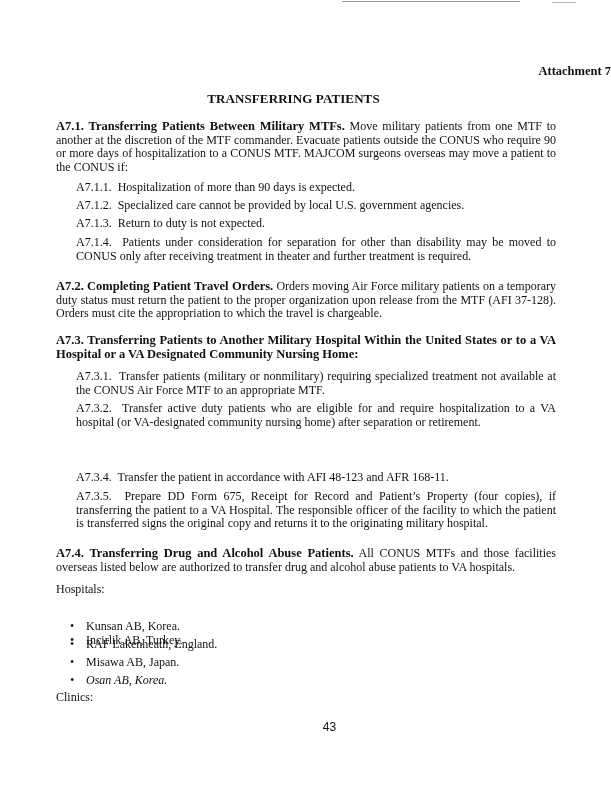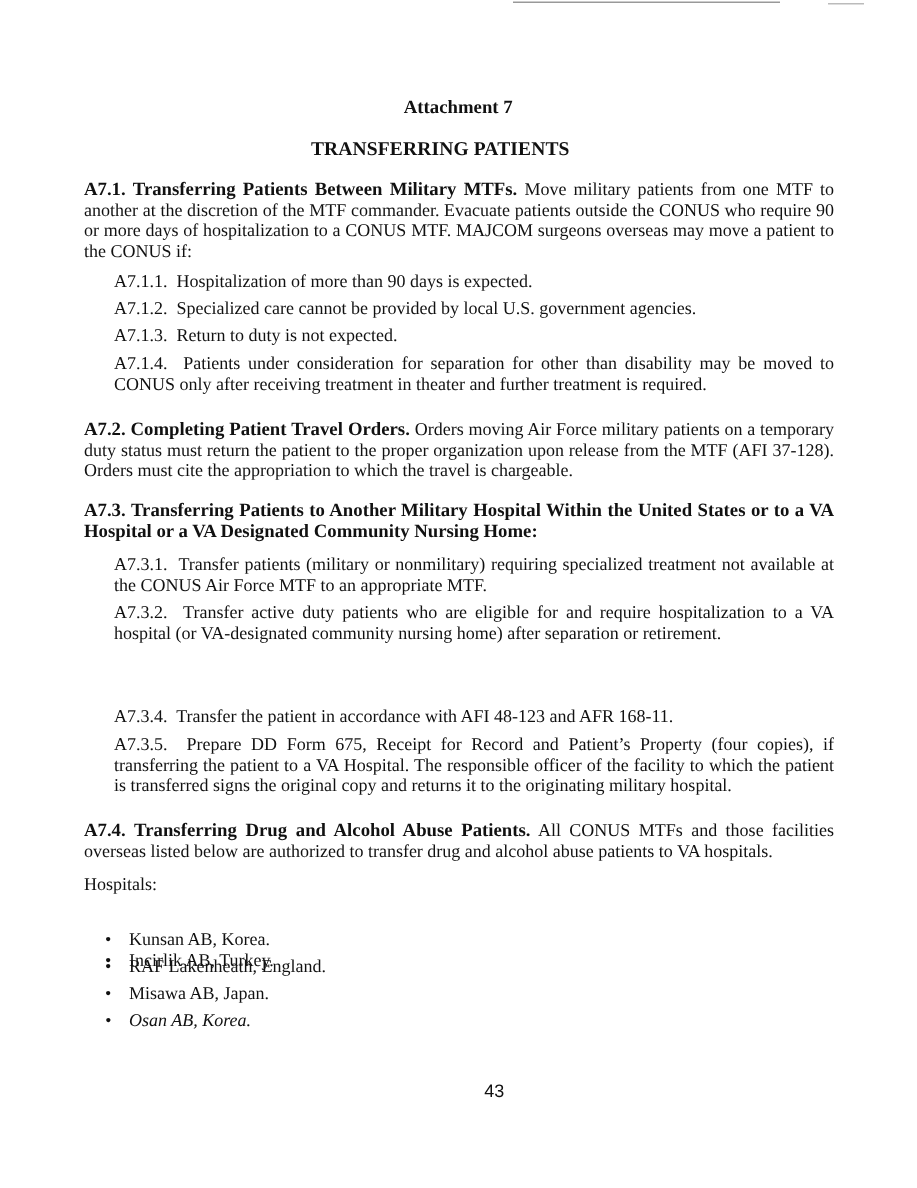--- a/index.html
+++ b/index.html
@@ -13,21 +13,21 @@
     background: #999999;
   }
   .topmark {
     position: absolute; top: 2px; left: 552px; width: 24px; height: 1px;
     background: #bbbbbb;
   }
   .page {
     position: absolute; top: 0; left: 0; width: 611px; height: 792px;
   }
   .attach {
-    position: absolute; top: 64px; left: 0; width: 611px; text-align: center;
+    position: absolute; top: 64px; left: 0; width: 611px; text-align: right;
     font-weight: bold; font-size: 12.5px;
   }
   .title {
     position: absolute; top: 91px; left: 0; width: 587px; text-align: center;
     font-weight: bold; font-size: 13px; letter-spacing: 0.1px;
   }
   .block {
     position: absolute; left: 56px; width: 500px;
     font-size: 12px; line-height: 13.6px; text-align: justify;
   }
@@ -126,15 +126,16 @@
   <div class="bullet" style="top:637px;">
     <span class="dot">•</span><span>RAF Lakenheath, England.</span>
   </div>
   <div class="bullet" style="top:655px;">
     <span class="dot">•</span><span>Misawa AB, Japan.</span>
   </div>
   <div class="bullet" style="top:673px;font-style:italic;">
     <span class="dot">•</span><span>Osan AB, Korea.</span>
   </div>
 
+  <div class="block" style="top:691px;">Clinics:</div>
 
   <div class="pagenum">43</div>
 </div>
 
 </body></html>

